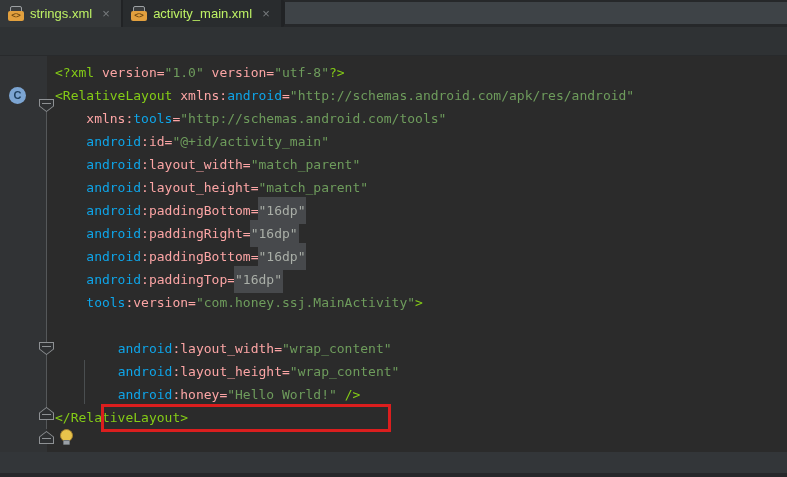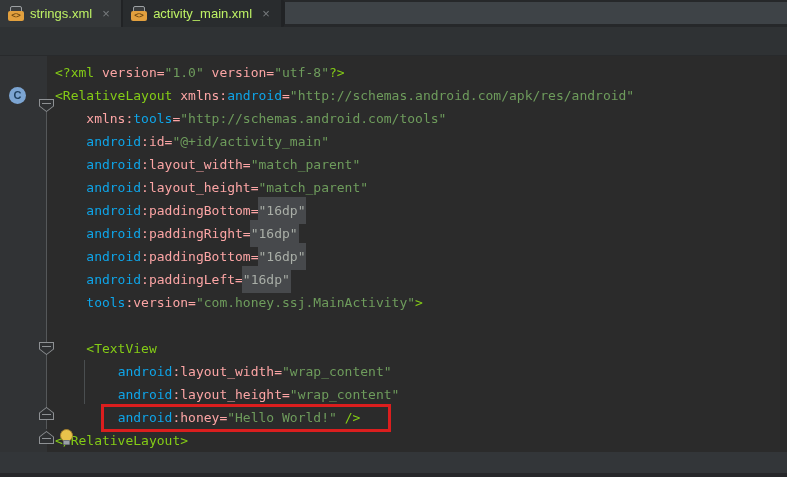--- a/index.html
+++ b/index.html
@@ -114,24 +114,23 @@
     <div class="code">
         <div class="code-line"><span class="tk-tag">&lt;?xml</span><span class="tk-attr"> version=</span><span class="tk-str">"1.0"</span><span class="tk-attr"> version=</span><span class="tk-str">"utf-8"</span><span class="tk-tag">?&gt;</span></div>
         <div class="code-line"><span class="tk-tag">&lt;RelativeLayout</span><span class="tk-attr"> xmlns:</span><span class="tk-ns">android</span><span class="tk-attr">=</span><span class="tk-str">"http://schemas.android.com/apk/res/android"</span></div>
         <div class="code-line"><span class="tk-sp">    </span><span class="tk-attr">xmlns:</span><span class="tk-ns">tools</span><span class="tk-attr">=</span><span class="tk-str">"http://schemas.android.com/tools"</span></div>
         <div class="code-line"><span class="tk-sp">    </span><span class="tk-ns">android</span><span class="tk-attr">:id=</span><span class="tk-str">"@+id/activity_main"</span></div>
         <div class="code-line"><span class="tk-sp">    </span><span class="tk-ns">android</span><span class="tk-attr">:layout_width=</span><span class="tk-str">"match_parent"</span></div>
         <div class="code-line"><span class="tk-sp">    </span><span class="tk-ns">android</span><span class="tk-attr">:layout_height=</span><span class="tk-str">"match_parent"</span></div>
         <div class="code-line"><span class="tk-sp">    </span><span class="tk-ns">android</span><span class="tk-attr">:paddingBottom=</span><span class="tk-hl">"16dp"</span></div>
         <div class="code-line"><span class="tk-sp">    </span><span class="tk-ns">android</span><span class="tk-attr">:paddingRight=</span><span class="tk-hl">"16dp"</span></div>
         <div class="code-line"><span class="tk-sp">    </span><span class="tk-ns">android</span><span class="tk-attr">:paddingBottom=</span><span class="tk-hl">"16dp"</span></div>
-        <div class="code-line"><span class="tk-sp">    </span><span class="tk-ns">android</span><span class="tk-attr">:paddingLeft=</span><span class="tk-hl">"16dp"</span></div>
+        <div class="code-line"><span class="tk-sp">    </span><span class="tk-ns">android</span><span class="tk-attr">:paddingTop=</span><span class="tk-hl">"16dp"</span></div>
         <div class="code-line"><span class="tk-sp">    </span><span class="tk-ns">tools</span><span class="tk-attr">:version=</span><span class="tk-str">"com.honey.ssj.MainActivity"</span><span class="tk-tag">&gt;</span></div>
         <div class="code-line"> </div>
-        <div class="code-line"><span class="tk-sp">    </span><span class="tk-tag">&lt;TextView</span></div>
         <div class="code-line"><span class="tk-sp">        </span><span class="tk-ns">android</span><span class="tk-attr">:layout_width=</span><span class="tk-str">"wrap_content"</span></div>
         <div class="code-line"><span class="tk-sp">        </span><span class="tk-ns">android</span><span class="tk-attr">:layout_height=</span><span class="tk-str">"wrap_content"</span></div>
         <div class="code-line"><span class="tk-sp">        </span><span class="tk-ns">android</span><span class="tk-attr">:honey=</span><span class="tk-str">"Hello World!"</span><span class="tk-sp"> </span><span class="tk-tag">/&gt;</span></div>
         <div class="code-line"><span class="tk-tag">&lt;/RelativeLayout&gt;</span></div>
       </div>
   </div>
 
   <div class="vline" style="left:46px; top:112px; height:317px;"></div>
   <div class="iguide" style="left:84px; top:360px; height:44px;"></div>
 

